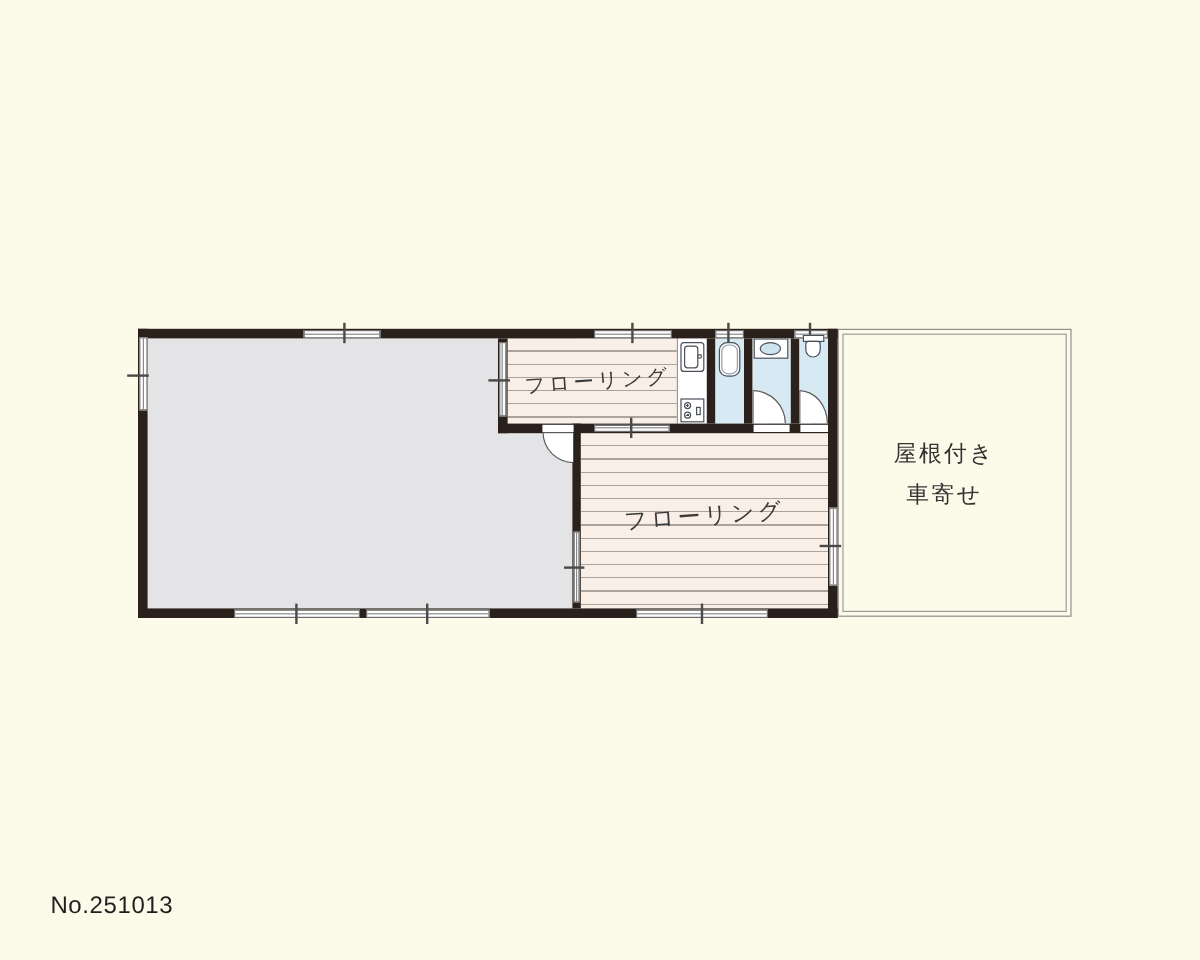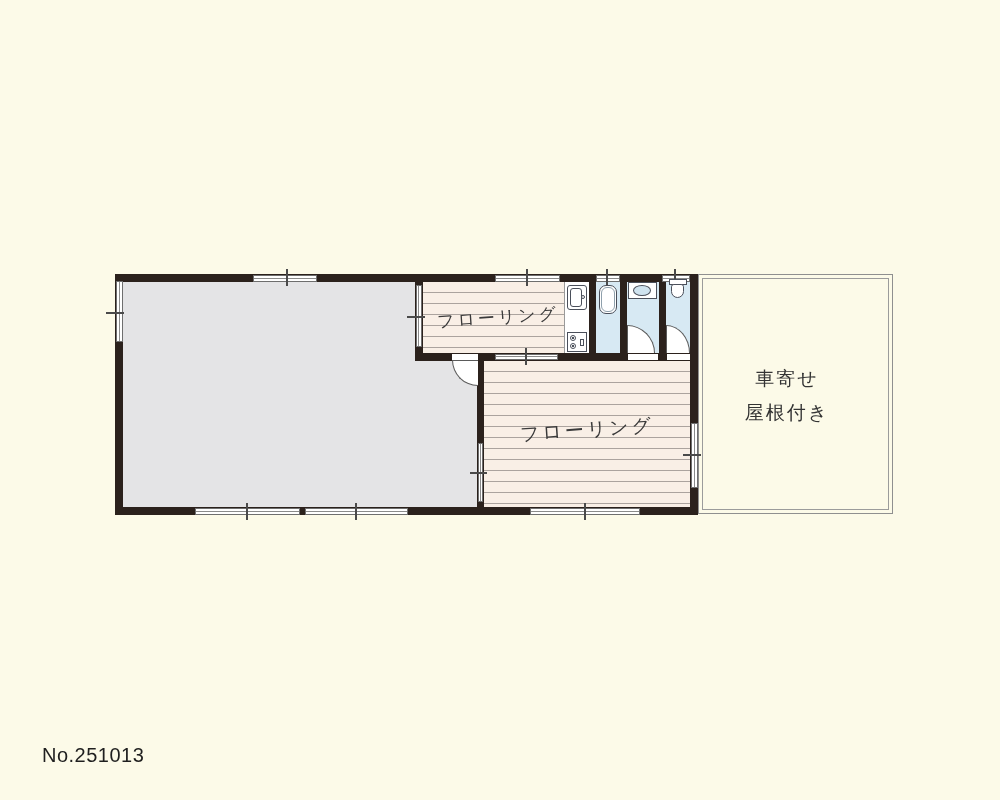--- a/index.html
+++ b/index.html
@@ -121,18 +121,18 @@
   <div class="fx" style="left:628px;top:282px;width:29px;height:17px;">
     <div class="part" style="left:4px;top:2px;width:18px;height:11px;border:1px solid #4A4F5A;border-radius:50%;background:#CFE3EF;"></div>
   </div>
   <div class="fx" style="left:669px;top:279px;width:18px;height:6px;">
     <div class="part" style="left:1px;top:4px;width:13px;height:14px;border:1px solid #4A4F5A;border-radius:3px 3px 7px 7px;background:#FFF;"></div>
   </div>
 
   <div class="room-label slant" style="left:433px;top:306px;width:130px;font-size:17px;">フローリング</div>
   <div class="room-label slant" style="left:512px;top:417px;width:150px;font-size:19px;">フローリング</div>
   <div class="carport-label" style="left:729px;top:362px;width:116px;">
+    <div>屋根付き</div>
     <div>車寄せ</div>
-    <div>屋根付き</div>
   </div>
   <div class="plan-number">No.251013</div>
 
 </div>
 
 </body></html>

